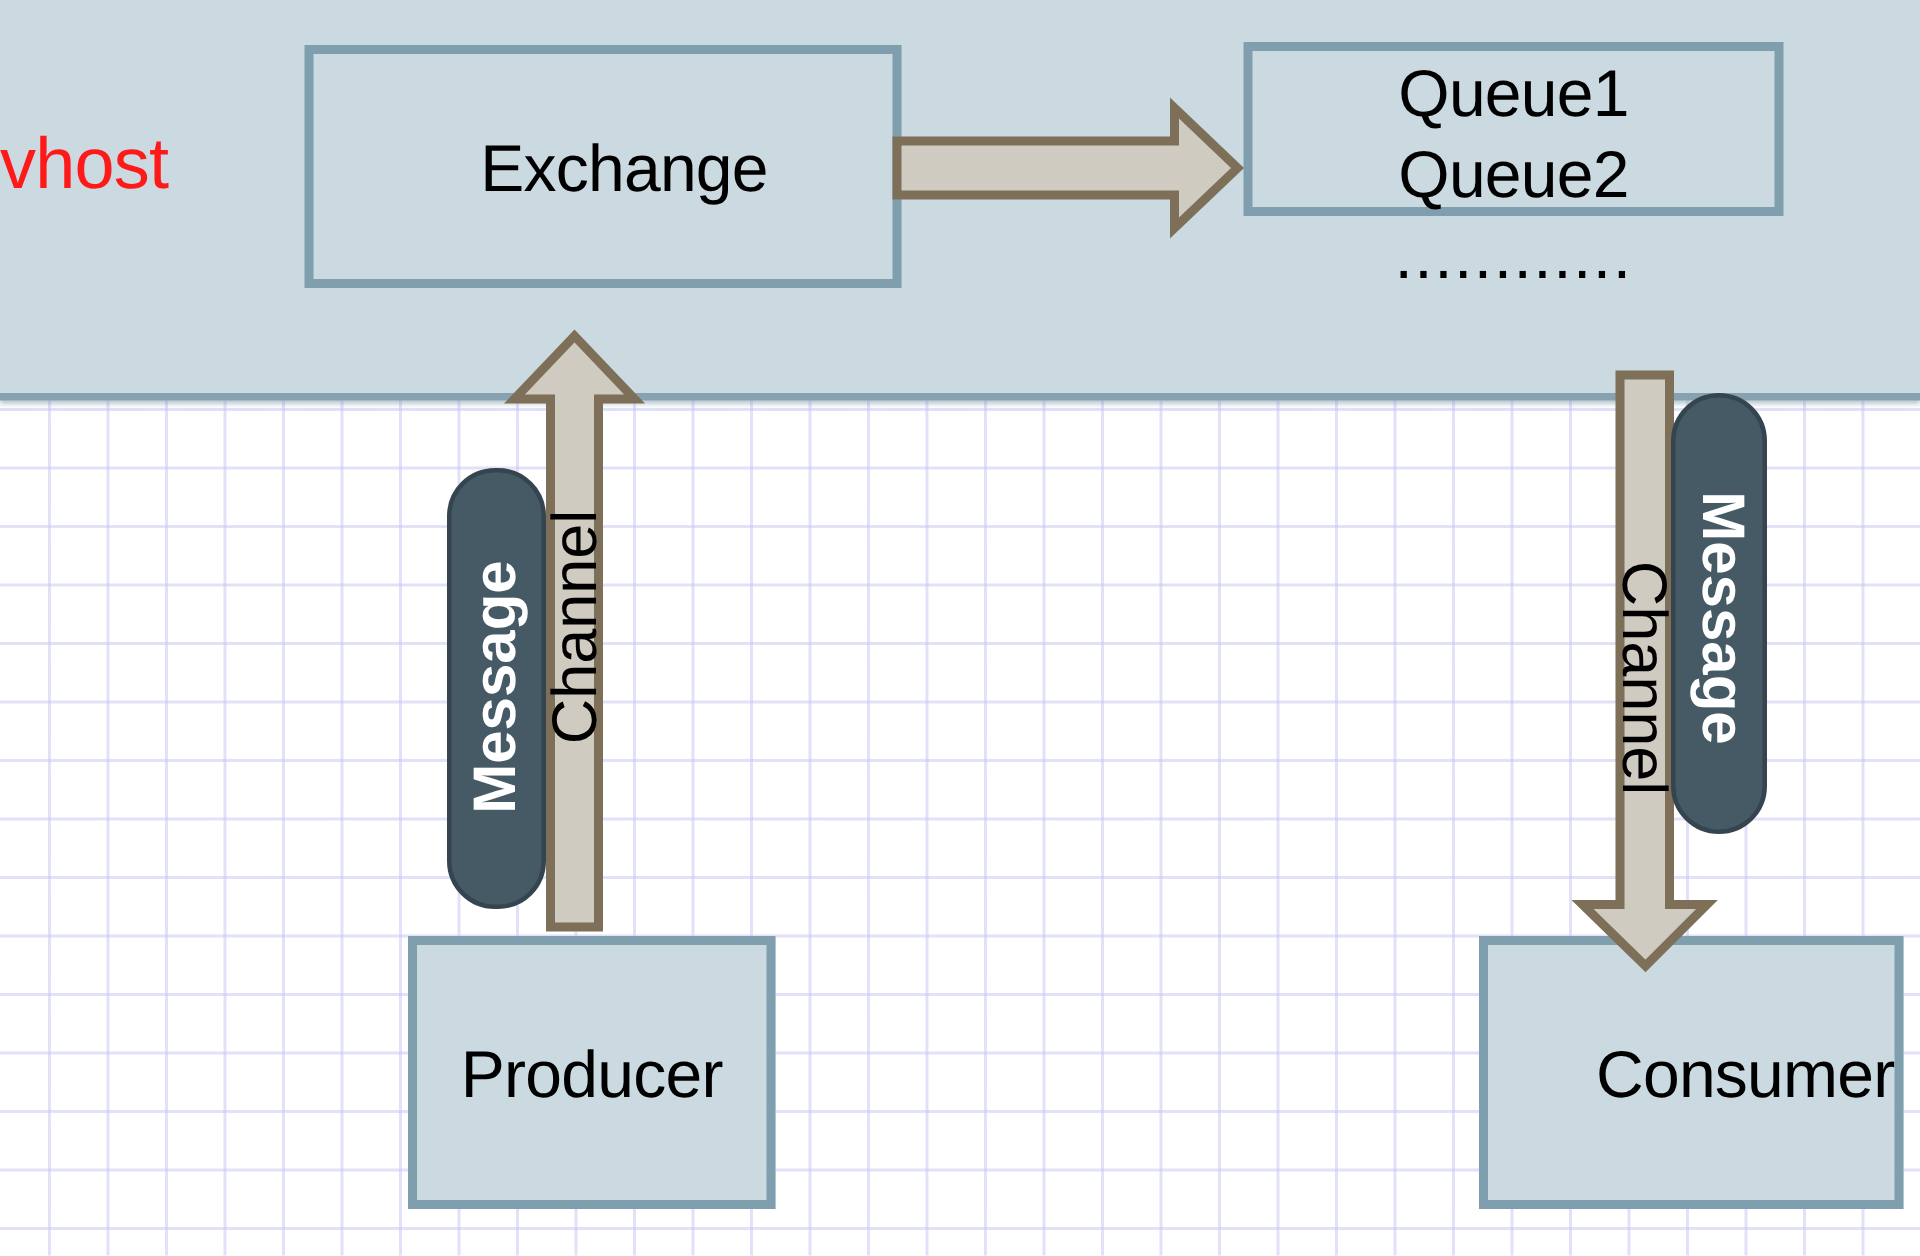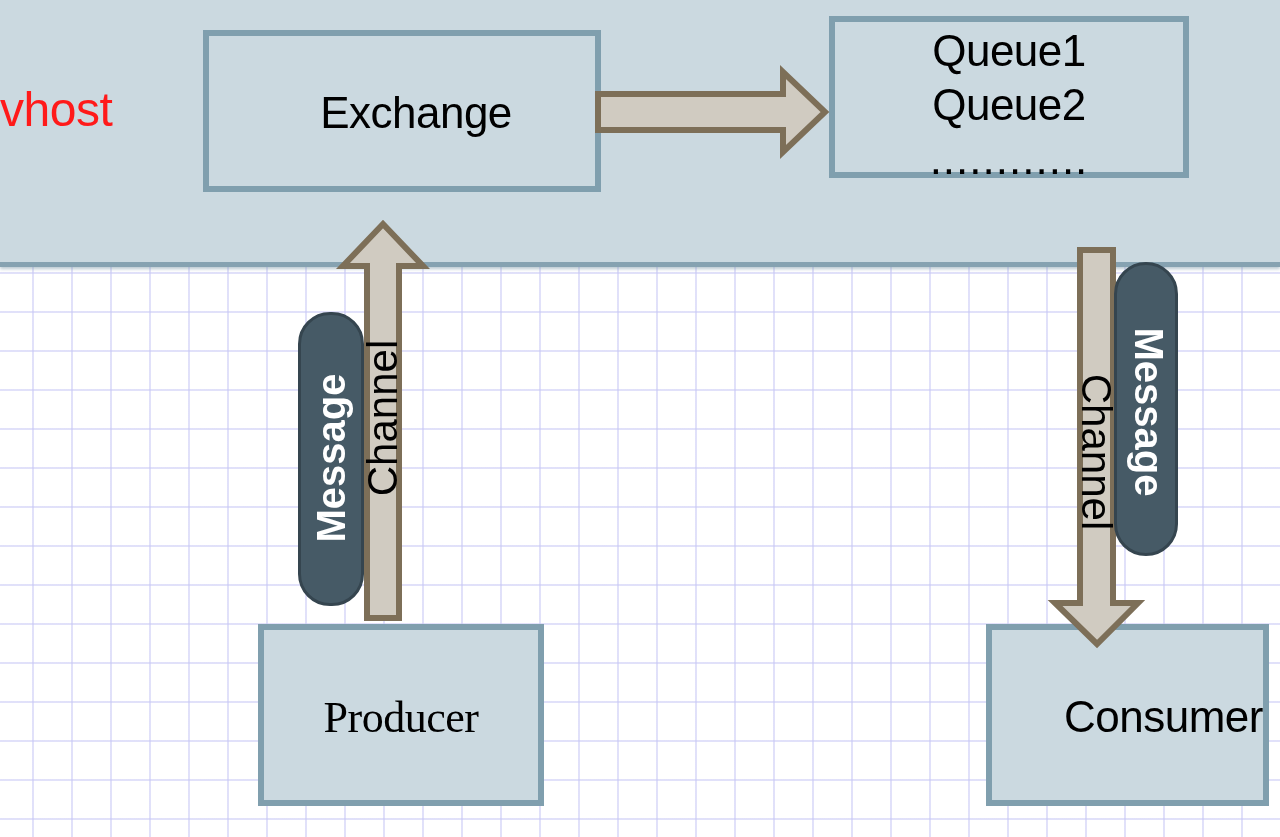--- a/index.html
+++ b/index.html
@@ -27,25 +27,25 @@
       position: absolute; box-sizing: border-box;
       background: #cbd9e0; border: 6px solid #809fae;
       color: #000;
     }
     .box-label {
       position: absolute; left: 0; right: 0; text-align: center;
       font-size: 44px; letter-spacing: -0.5px;
     }
     #exchange { left: 203px; top: 30px; width: 398px; height: 162px; }
     #exchange .box-label { top: 52px; margin-left: 28px; }
-    #queues { left: 829px; top: 16px; width: 360px; height: 162px; }
+    #queues { left: 829px; top: 28px; width: 360px; height: 116px; }
     #queues .q1 { top: 4px; }
     #queues .q2 { top: 58px; }
     #queues .qd { top: 112px; letter-spacing: 1px; }
-    #producer { left: 258px; top: 624px; width: 286px; height: 182px; font-family: Liberation Serif, serif; }
+    #producer { left: 272px; top: 624px; width: 245px; height: 182px; }
     #producer .box-label { top: 62px; }
     #consumer { left: 986px; top: 624px; width: 283px; height: 182px; }
     #consumer .box-label { top: 62px; text-align: right; }
 
     svg.arrows { position: absolute; left: 0; top: 0; width: 1280px; height: 837px; pointer-events: none; }
     .arrow-shape { fill: #d0cbc1; stroke: #7d6f58; stroke-width: 6; stroke-linejoin: miter; }
 
     .pill {
       position: absolute; box-sizing: border-box;
       background: #465a66; border: 3px solid #35454f;

